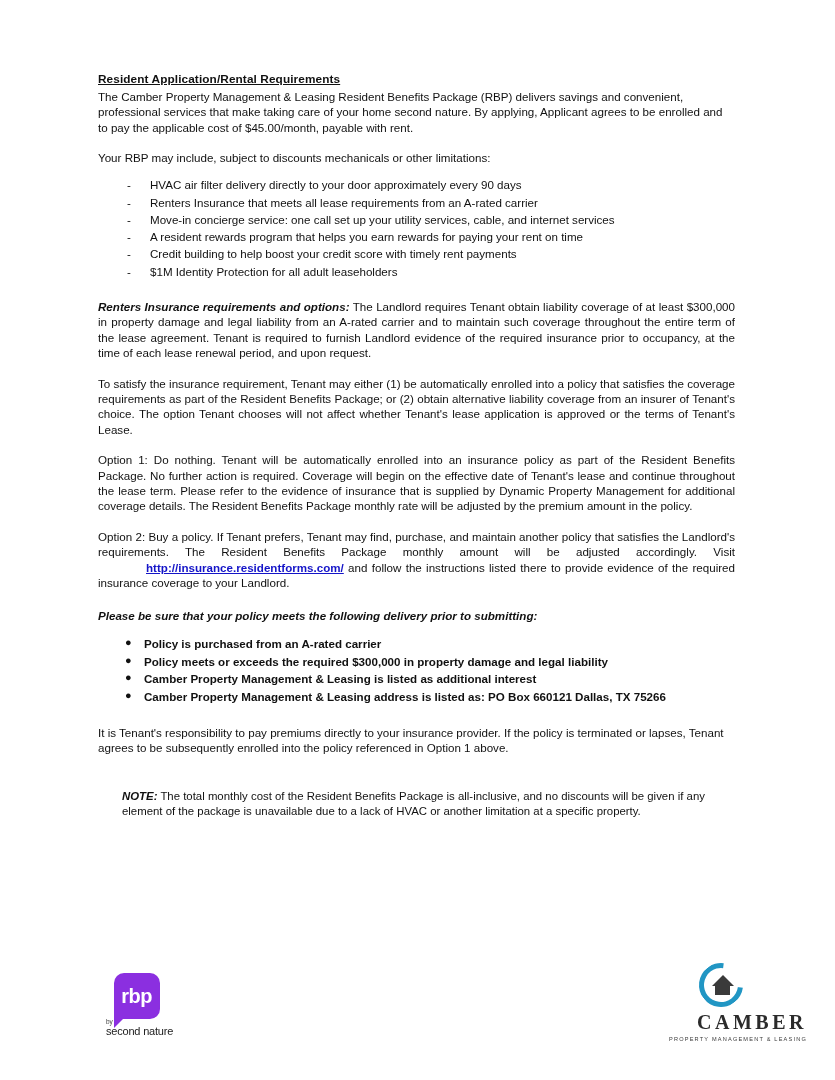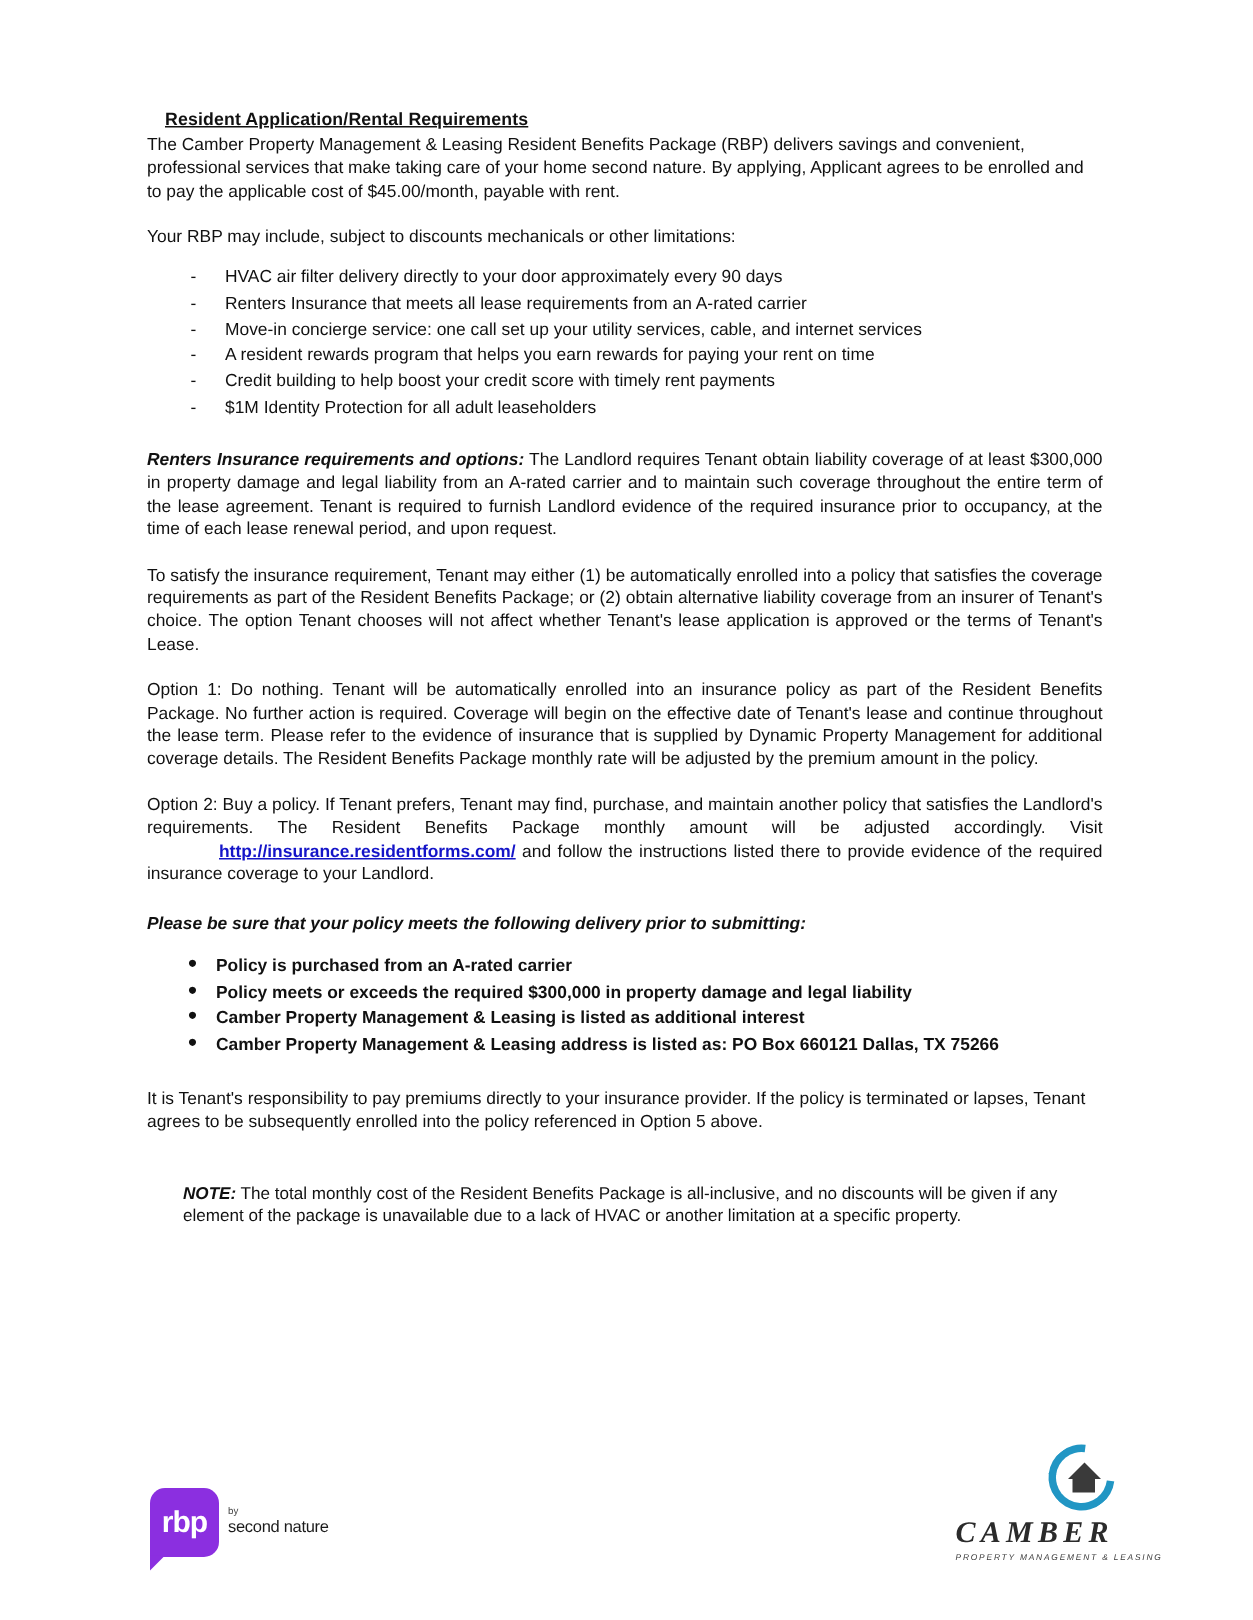--- a/index.html
+++ b/index.html
@@ -23,21 +23,21 @@
   }
   .doc-body {
     font-size: 11.6px;
     line-height: 1.33;
     color: #111111;
   }
   h1.section-title {
     font-size: 11.8px;
     font-weight: bold;
     text-decoration: underline;
-    margin: 0 0 1px 12px;
+    margin: 0 0 1px 0;
     letter-spacing: 0.1px;
   }
   p {
     margin: 0;
   }
   .para {
     margin-bottom: 0px;
   }
   .gap-sm { height: 12px; }
   .gap-md { height: 15px; }
@@ -99,20 +99,21 @@
     bottom: 24px;
     height: 90px;
   }
   
   .rbp-logo {
     position: absolute;
     left: 100px;
     bottom: 18px;
     display: flex;
     align-items: center;
+    flex-direction: column;
   }
   .rbp-badge {
     width: 46px;
     height: 46px;
     background: #8b2fe0;
     border-radius: 10px 10px 10px 0;
     position: relative;
     display: flex;
     align-items: center;
     justify-content: center;
@@ -149,23 +150,22 @@
     font-weight: normal;
     color: #1b1b1b;
     display: block;
     letter-spacing: -0.2px;
   }
   
   .camber-logo {
     position: absolute;
     right: 28px;
     bottom: 14px;
-    text-align: left;
+    text-align: right;
     width: 170px;
-    font-style: italic;
   }
   .camber-mark {
     position: relative;
     width: 46px;
     height: 44px;
     margin: 0 auto 4px auto;
   }
   .camber-mark .swoosh {
     position: absolute;
     left: 0;
@@ -259,21 +259,21 @@
 
     <ul class="bullet-list">
       <li><span class="bullet">●</span><span>Policy is purchased from an A-rated carrier</span></li>
       <li><span class="bullet">●</span><span>Policy meets or exceeds the required $300,000 in property damage and legal liability</span></li>
       <li><span class="bullet">●</span><span>Camber Property Management &amp; Leasing is listed as additional interest</span></li>
       <li><span class="bullet">●</span><span>Camber Property Management &amp; Leasing address is listed as: PO Box 660121 Dallas, TX 75266</span></li>
     </ul>
 
     <div class="gap-lg"></div>
 
-    <p class="para">It is Tenant's responsibility to pay premiums directly to your insurance provider. If the policy is terminated or lapses, Tenant agrees to be subsequently enrolled into the policy referenced in Option 5 above.</p>
+    <p class="para">It is Tenant's responsibility to pay premiums directly to your insurance provider. If the policy is terminated or lapses, Tenant agrees to be subsequently enrolled into the policy referenced in Option 1 above.</p>
 
     <div class="gap-lg"></div>
     <div class="gap-md"></div>
 
     <div class="note-block">
       <span class="bold">NOTE:</span><span> The total monthly cost of the Resident Benefits Package is all-inclusive, and no discounts will be given if any element of the package is unavailable due to a lack of HVAC or another limitation at a specific property.</span>
     </div>
 
   </div>
 

